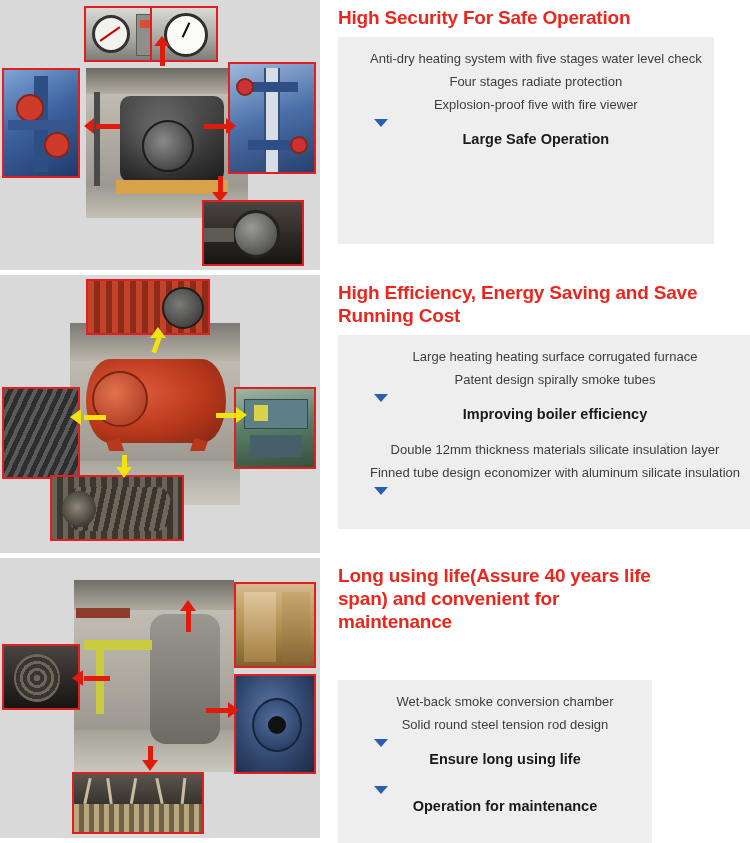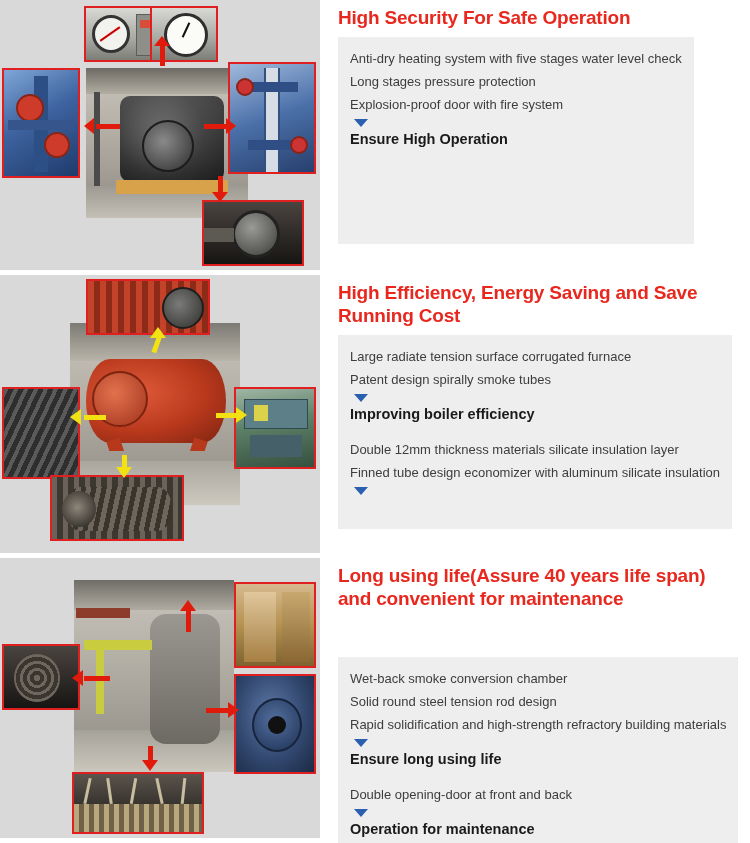--- a/index.html
+++ b/index.html
@@ -36,21 +36,22 @@
   .heading {
     color: #e8281e;
     font-size: 19px;
     font-weight: bold;
     line-height: 23px;
     margin: 0 0 8px 0;
     letter-spacing: -0.2px;
   }
   .features {
     background: #eeeeee;
-    padding: 10px 12px 12px 4px;
+    padding: 10px 12px 12px 24px;
+    text-align: center;
   }
   .features.tall1 { min-height: 207px; }
   .features.tall2 { min-height: 194px; }
   .features.tall3 { min-height: 205px; margin-top: 47px; }
   .feat-line {
     color: #3d3d3d;
     font-size: 13px;
     line-height: 23px;
     padding-left: 8px;
     white-space: nowrap;
@@ -226,24 +227,24 @@
 
         <div class="arw arw-red" style="left:218px; top:176px; width:5px; height:20px;"></div>
         <div class="tri" style="left:212px; top:192px; border-left:8px solid transparent; border-right:8px solid transparent; border-top:10px solid #e11b0c;"></div>
       </div>
     </div>
 
     <div class="text-panel">
       <h2 class="heading">High Security For Safe Operation</h2>
       <div class="features tall1">
         <div class="feat-line">Anti-dry heating system with five stages water level check</div>
-        <div class="feat-line">Long stages pressure protection</div>
-        <div class="feat-line">Explosion-proof door with fire system</div>
-        <div class="arrow-down"></div>
-        <div class="conclusion">Ensure High Operation</div>
+        <div class="feat-line">Four stages radiate protection</div>
+        <div class="feat-line">Explosion-proof five with fire viewer</div>
+        <div class="arrow-down"></div>
+        <div class="conclusion">Large Safe Operation</div>
       </div>
     </div>
   </div>
 
   <div class="section" style="height:283px;">
     <div class="photo-panel" style="height:278px;">
       <div class="ph-inner">
 
         <div class="ph noborder tex-shop" style="left:70px; top:48px; width:170px; height:182px;">
           <div class="ph-inner">
@@ -294,21 +295,21 @@
         <div class="tri" style="left:236px; top:132px; border-top:8px solid transparent; border-bottom:8px solid transparent; border-left:11px solid #f2e214;"></div>
 
         <div class="arw arw-yel" style="left:122px; top:180px; width:5px; height:16px;"></div>
         <div class="tri" style="left:116px; top:192px; border-left:8px solid transparent; border-right:8px solid transparent; border-top:11px solid #f2e214;"></div>
       </div>
     </div>
 
     <div class="text-panel">
       <h2 class="heading">High Efficiency, Energy Saving and Save Running Cost</h2>
       <div class="features tall2">
-        <div class="feat-line">Large radiate tension surface corrugated furnace</div>
+        <div class="feat-line">Large heating heating surface corrugated furnace</div>
         <div class="feat-line">Patent design spirally smoke tubes</div>
         <div class="arrow-down"></div>
         <div class="conclusion">Improving boiler efficiency</div>
         <div class="gap"></div>
         <div class="feat-line">Double 12mm thickness materials silicate insulation layer</div>
         <div class="feat-line">Finned tube design economizer with aluminum silicate insulation</div>
         <div class="arrow-down"></div>
       </div>
     </div>
   </div>
@@ -373,24 +374,22 @@
         <div class="arw arw-red" style="left:148px; top:188px; width:5px; height:18px;"></div>
         <div class="tri" style="left:142px; top:202px; border-left:8px solid transparent; border-right:8px solid transparent; border-top:11px solid #e11b0c;"></div>
       </div>
     </div>
 
     <div class="text-panel">
       <h2 class="heading">Long using life(Assure 40 years life span) and convenient for maintenance</h2>
       <div class="features tall3">
         <div class="feat-line">Wet-back smoke conversion chamber</div>
         <div class="feat-line">Solid round steel tension rod design</div>
-        <div class="feat-line">Rapid solidification and high-strength refractory building materials</div>
         <div class="arrow-down"></div>
         <div class="conclusion">Ensure long using life</div>
         <div class="gap"></div>
-        <div class="feat-line">Double opening-door at front and back</div>
         <div class="arrow-down"></div>
         <div class="conclusion">Operation for maintenance</div>
       </div>
     </div>
   </div>
 
 </div>
 
 </body></html>

